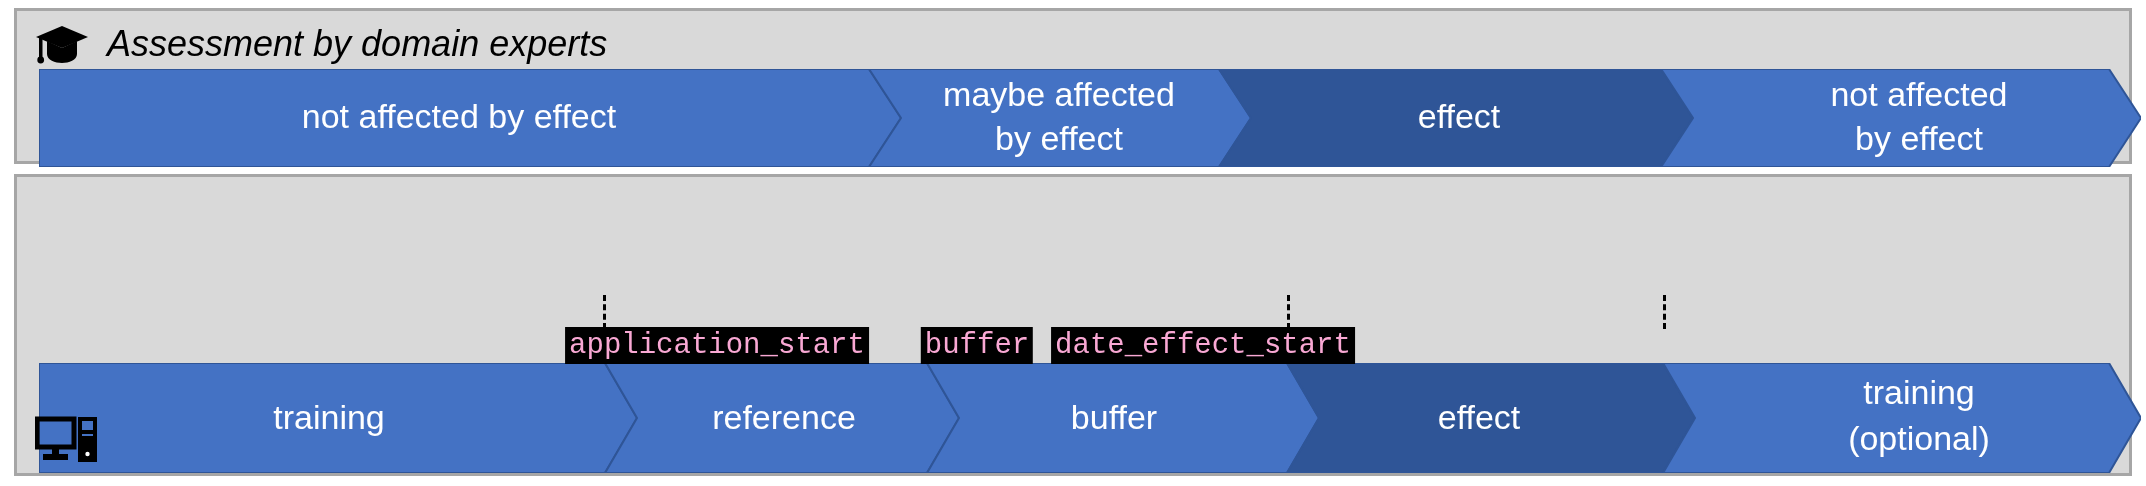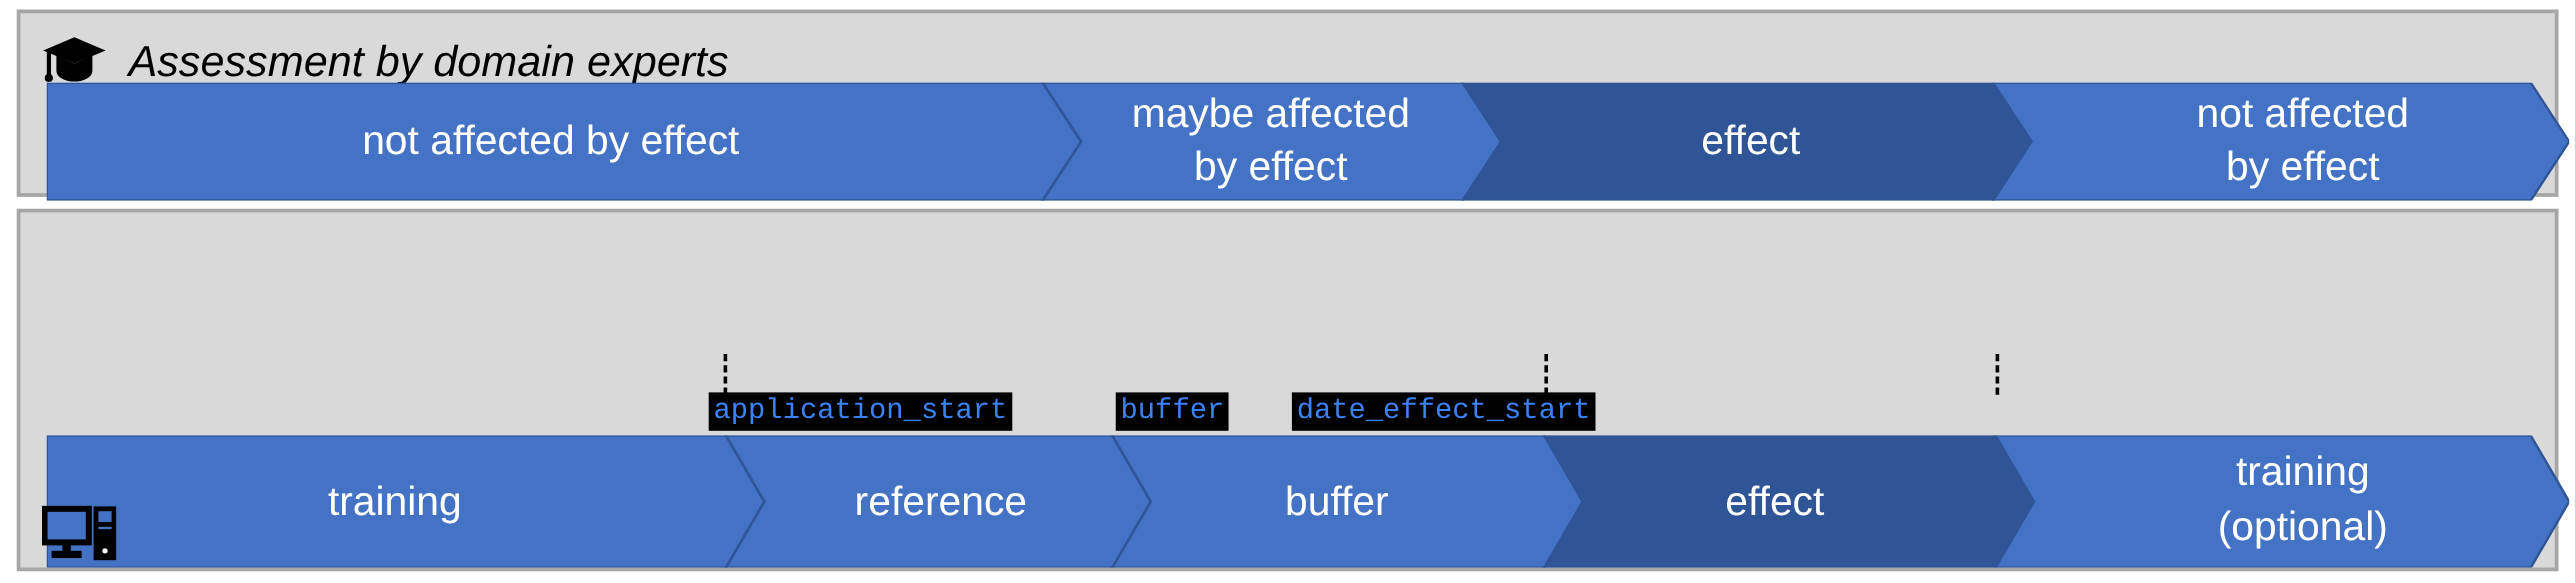--- a/index.html
+++ b/index.html
@@ -38,21 +38,21 @@
     left: 14px;
     top: 174px;
     width: 2118px;
     height: 302px;
   }
 
   
   .caption-row {
     position: absolute;
     display: flex;
-    align-items: flex-end;
+    align-items: center;
     gap: 18px;
   }
   #experts-caption-row {
     left: 18px;
     top: 8px;
     height: 50px;
   }
   #ds-caption-row {
     left: 18px;
     bottom: 6px;
@@ -107,23 +107,23 @@
     position: absolute;
     width: 0;
     border-left: 3px dashed #000000;
     height: 42px;
   }
 
   
   .code-chip {
     position: absolute;
     background: #000000;
-    color: #3b82f6;
+    color: #f9a8d4;
     font-family: "Liberation Mono", "DejaVu Sans Mono", monospace;
-    font-size: 24px;
+    font-size: 29px;
     line-height: 1.15;
     padding: 2px 4px;
     white-space: nowrap;
     transform: translateX(-50%);
   }
 </style>
 </head>
 <body>
 
 <div class="diagram">

